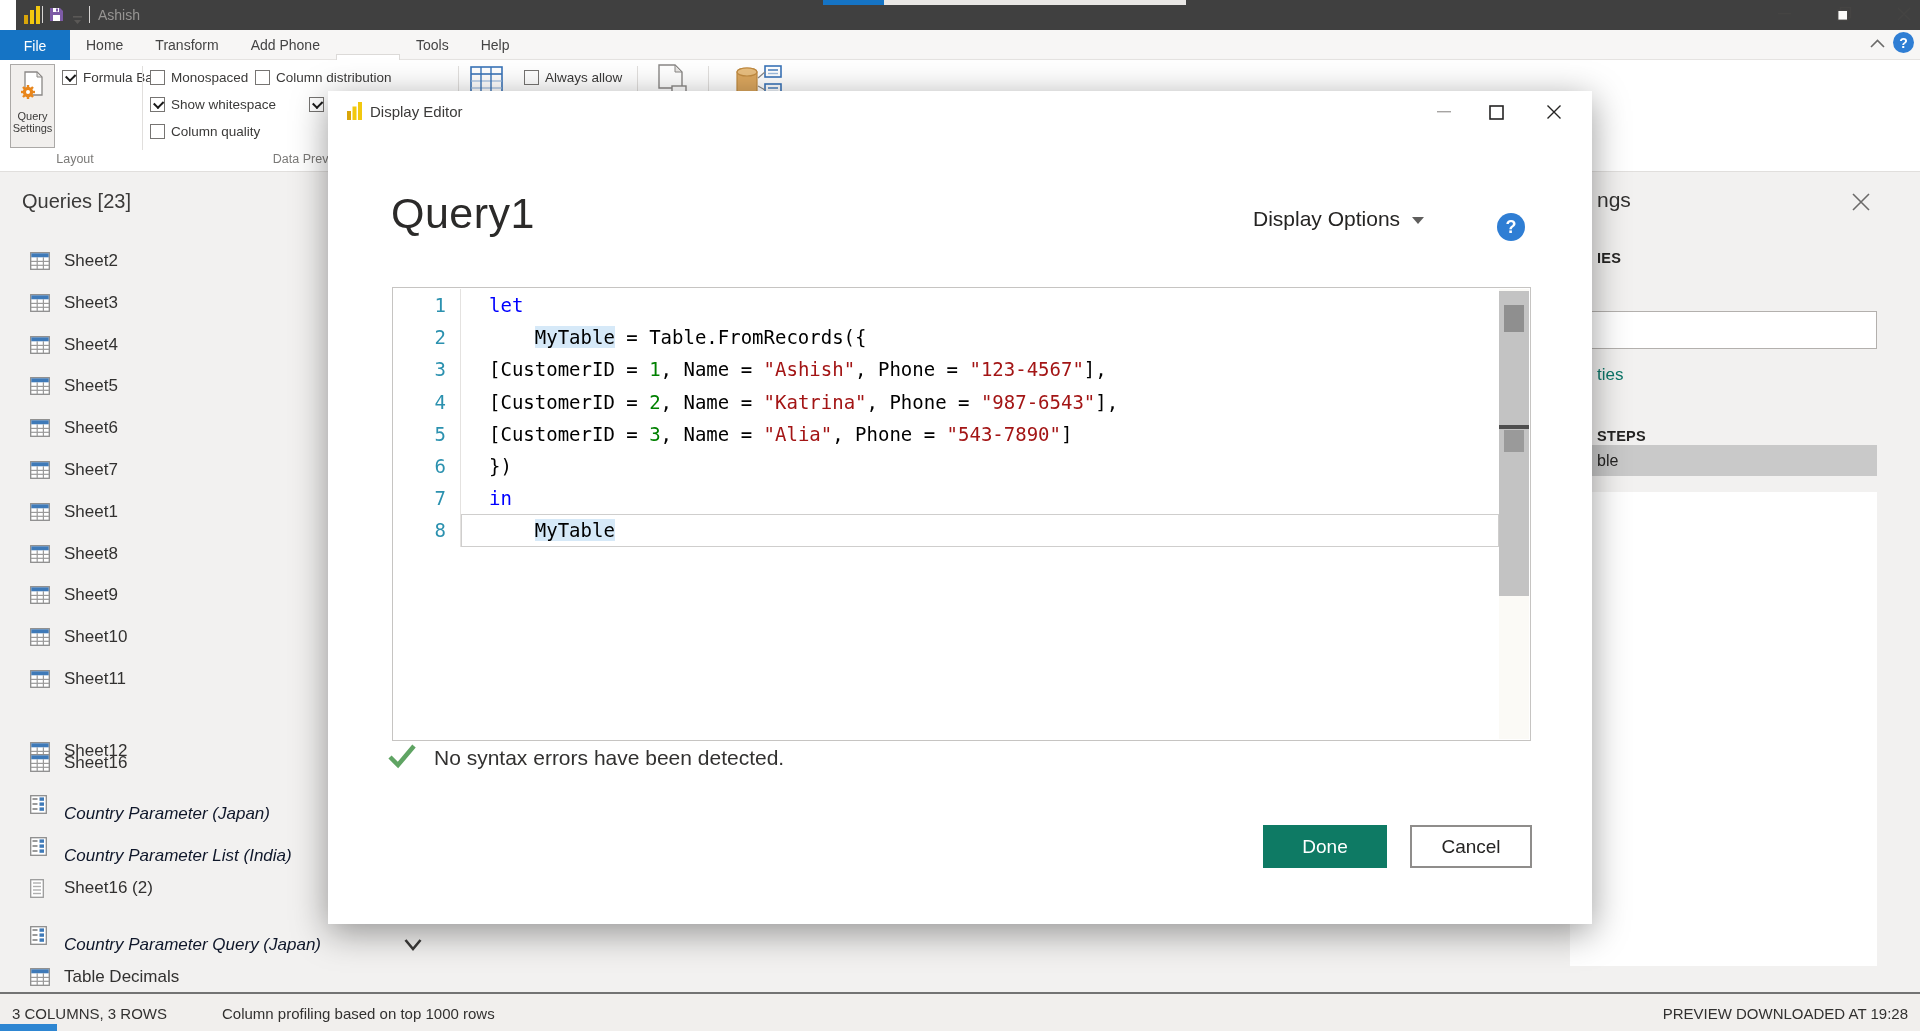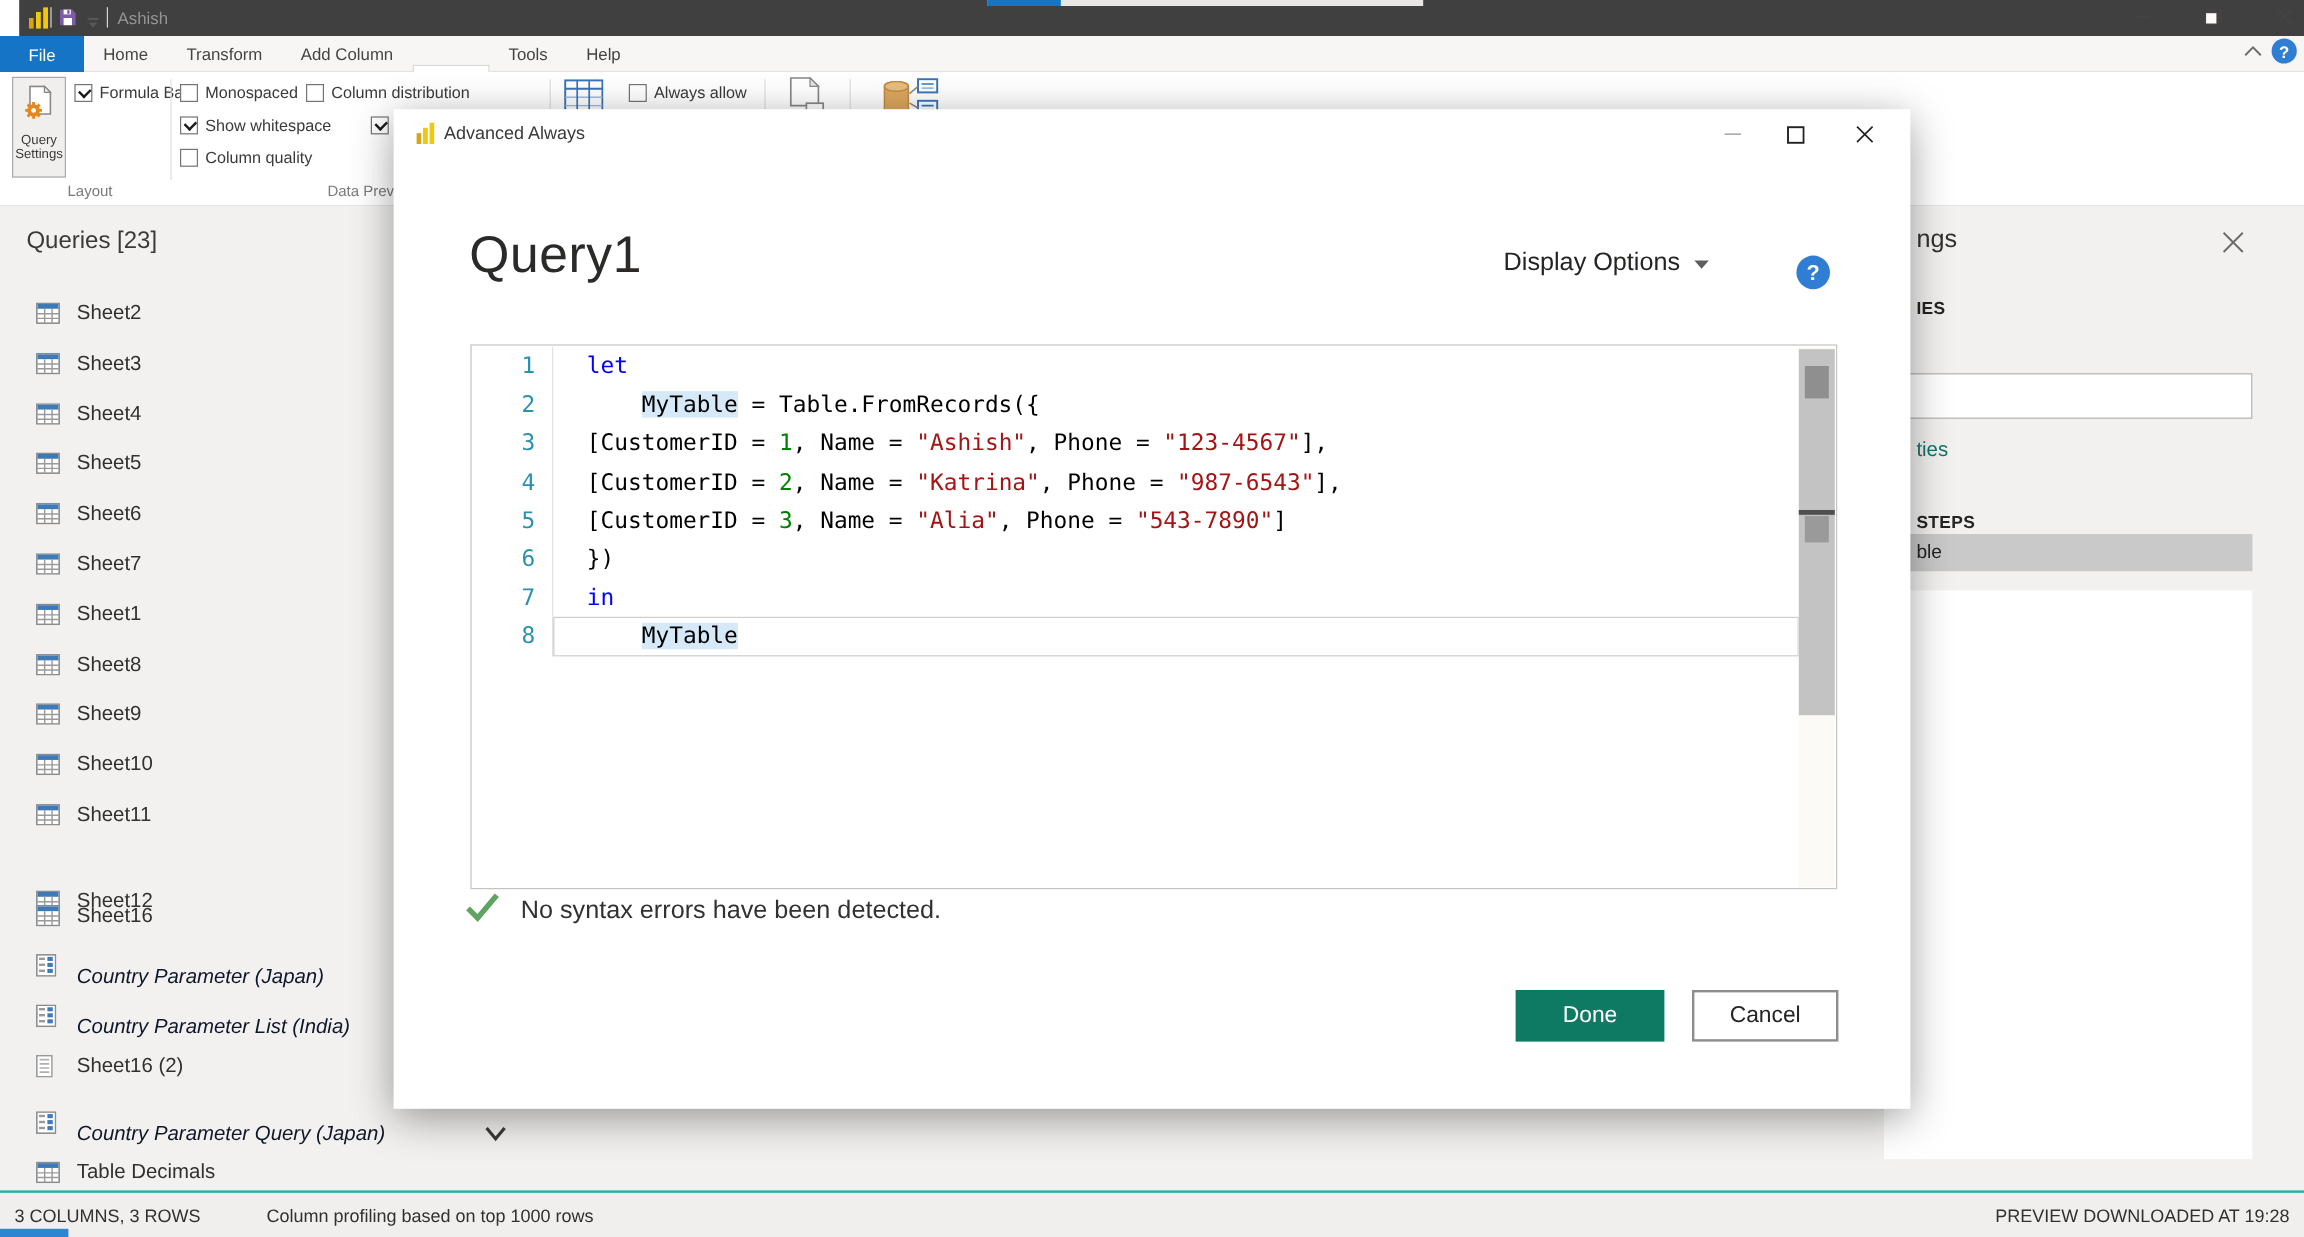--- a/index.html
+++ b/index.html
@@ -86,21 +86,21 @@
   .sb-line{position:absolute;left:0;top:136px;width:30px;height:4px;background:#4F4F4F;}
   .sb-block{position:absolute;left:5px;top:141px;width:20px;height:22px;background:#9A9A9A;}
 
   .syntax-ok{position:absolute;left:60px;top:652px;display:flex;align-items:center;gap:18px;}
   .syntax-ok .msg{font-size:21px;color:#323130;}
   .btn{position:absolute;top:734px;height:43px;display:flex;align-items:center;justify-content:center;font-size:19px;cursor:default;}
   .btn-done{left:935px;width:124px;background:var(--done-green);color:#fff;}
   .btn-cancel{left:1082px;width:122px;background:#fff;border:2px solid #8F8D8B;color:#252423;}
 
   
-  .statusbar{position:absolute;left:0;top:992px;width:1920px;height:39px;background:#F1EFED;border-top:2px solid #14b8a6;}
+  .statusbar{position:absolute;left:0;top:992px;width:1920px;height:39px;background:#F1EFED;border-top:2px solid #737373;}
   .sb-text{position:absolute;top:11px;font-size:15px;color:#323130;white-space:nowrap;}
   .sb-strip{position:absolute;left:0;bottom:0;width:57px;height:7px;background:#2E86D2;}
 </style>
 </head>
 <body>
 
 <div id="app">
 
   <div class="titlebar">
     <span class="tb-logo">
@@ -146,21 +146,21 @@
           <path d="M1 1 L13 13 M13 1 L1 13" stroke="#454443" stroke-width="1.4"></path>
         </svg>
       </span>
   </div>
 
   <div class="tabrow">
     <div class="tabs">
       <div class="tab file">File</div>
       <div class="tab">Home</div>
       <div class="tab">Transform</div>
-      <div class="tab">Add Column</div>
+      <div class="tab">Add Phone</div>
       <div class="tab active">View</div>
       <div class="tab">Tools</div>
       <div class="tab">Help</div>
     </div>
     <div class="tabrow-right">
       <span><svg width="15" height="9" viewBox="0 0 15 9">
             <path d="M1 8 L7.5 1.5 L14 8" fill="none" stroke="#6b6a69" stroke-width="1.6"></path>
           </svg></span>
       <span class="help-circle">?</span>
     </div>
@@ -490,21 +490,21 @@
     <div class="rp-steps-bg"></div>
 
     <div class="dialog" style="top:-81px">
       <span class="dlg-icon">
         <svg width="15" height="18" viewBox="0 0 15 18">
             <rect x="0" y="9" width="4" height="9" fill="#D9A50A"></rect>
             <rect x="5.5" y="4.5" width="4" height="13.5" fill="#F2C80F"></rect>
             <rect x="11" y="0" width="4" height="18" fill="#F2C80F"></rect>
           </svg>
       </span>
-      <span class="dlg-title">Advanced Always</span>
+      <span class="dlg-title">Display Editor</span>
       <span class="dlg-btn" style="left:1096px">
           <svg width="14" height="2" viewBox="0 0 14 2">
             <rect width="14" height="1.4" fill="#A6A4A2"></rect>
           </svg>
         </span>
       <span class="dlg-btn" style="left:1148px">
           <svg width="15" height="15" viewBox="0 0 15 15">
             <rect x="1" y="1" width="13" height="13" fill="none" stroke="#252423" stroke-width="1.6"></rect>
           </svg>
         </span>

